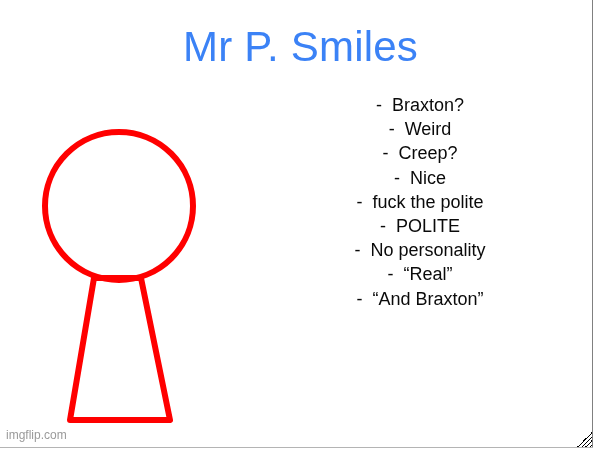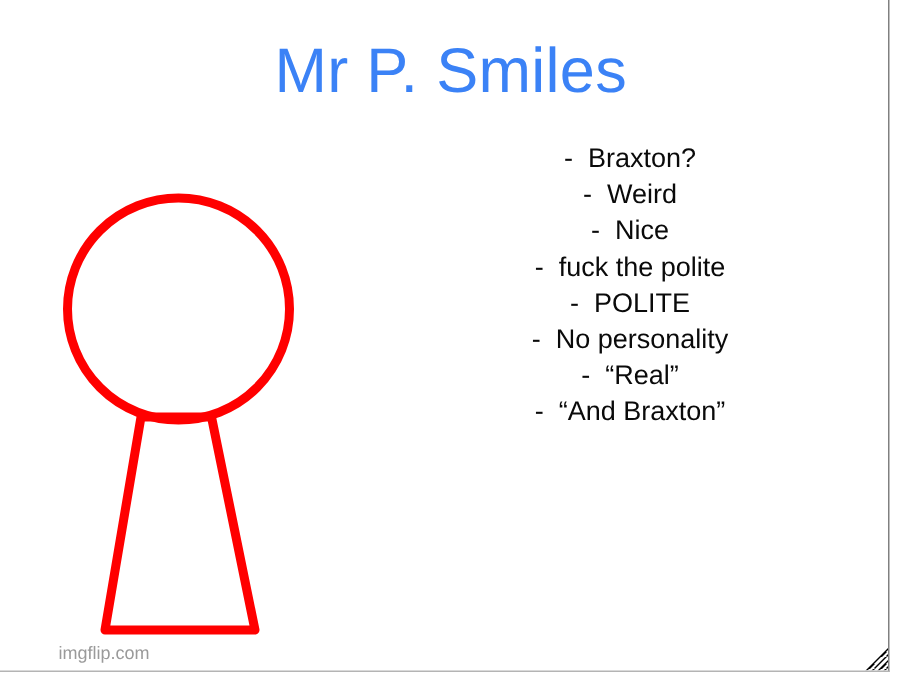--- a/index.html
+++ b/index.html
@@ -81,21 +81,20 @@
   }
 
   
   #watermark {
     position: absolute;
     left: 6px;
     top: 428px;
     font-size: 12px;
     line-height: 14px;
     color: #9a9a9a;
-    margin-left: 33px;
   }
 
   
   #resize-grip {
     position: absolute;
     left: 575px;
     top: 430px;
     width: 17px;
     height: 17px;
     background-image:
@@ -123,20 +122,21 @@
 
       <polygon points="66,160 113,160 142,302 42,302" fill="none" stroke="#ff0000" stroke-width="6" stroke-linejoin="round"></polygon>
 
       <circle cx="91" cy="88" r="74" fill="none" stroke="#ff0000" stroke-width="6"></circle>
     </svg>
   </div>
 
   <div id="trait-list">
     <span class="trait-item"><span class="trait-dash">-</span>&nbsp;&nbsp;<span>Braxton?</span></span>
     <span class="trait-item"><span class="trait-dash">-</span>&nbsp;&nbsp;<span>Weird</span></span>
+    <span class="trait-item"><span class="trait-dash">-</span>&nbsp;&nbsp;<span>Creep?</span></span>
     <span class="trait-item"><span class="trait-dash">-</span>&nbsp;&nbsp;<span>Nice</span></span>
     <span class="trait-item"><span class="trait-dash">-</span>&nbsp;&nbsp;<span>fuck the polite</span></span>
     <span class="trait-item"><span class="trait-dash">-</span>&nbsp;&nbsp;<span>POLITE</span></span>
     <span class="trait-item"><span class="trait-dash">-</span>&nbsp;&nbsp;<span>No personality</span></span>
     <span class="trait-item"><span class="trait-dash">-</span>&nbsp;&nbsp;<span>“Real”</span></span>
     <span class="trait-item"><span class="trait-dash">-</span>&nbsp;&nbsp;<span>“And Braxton”</span></span>
   </div>
 
   <div id="watermark">imgflip.com</div>
 

